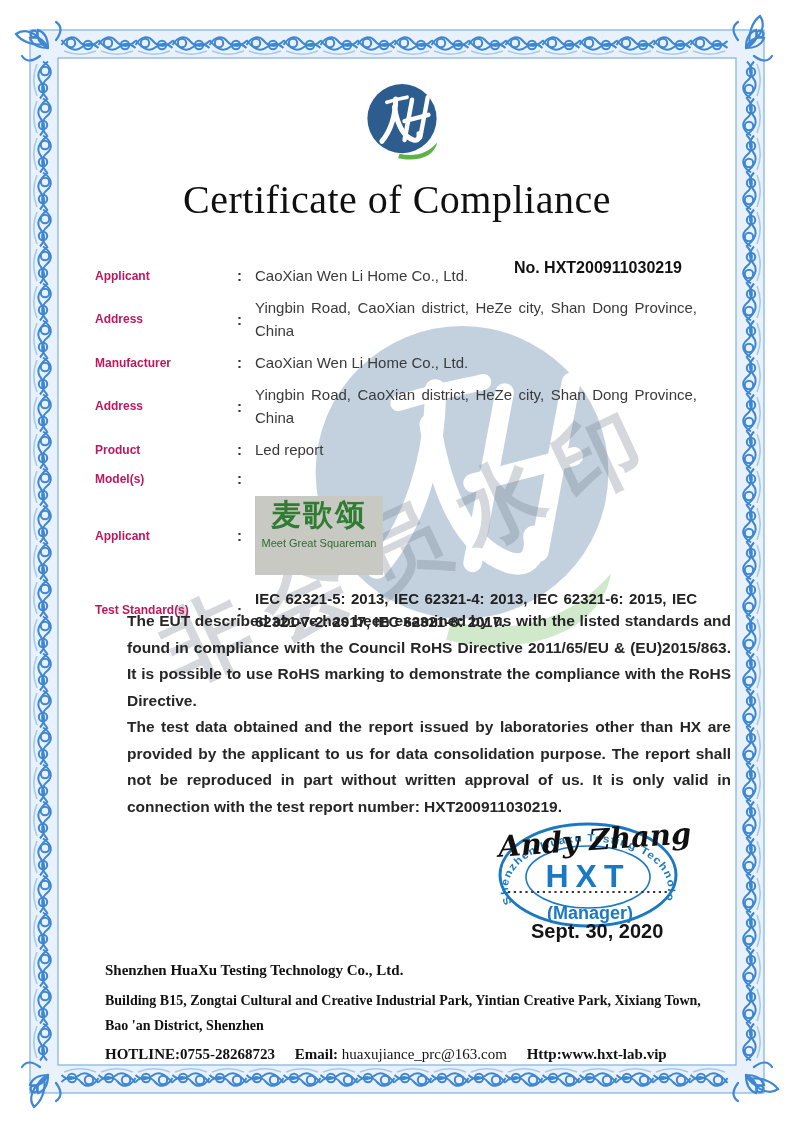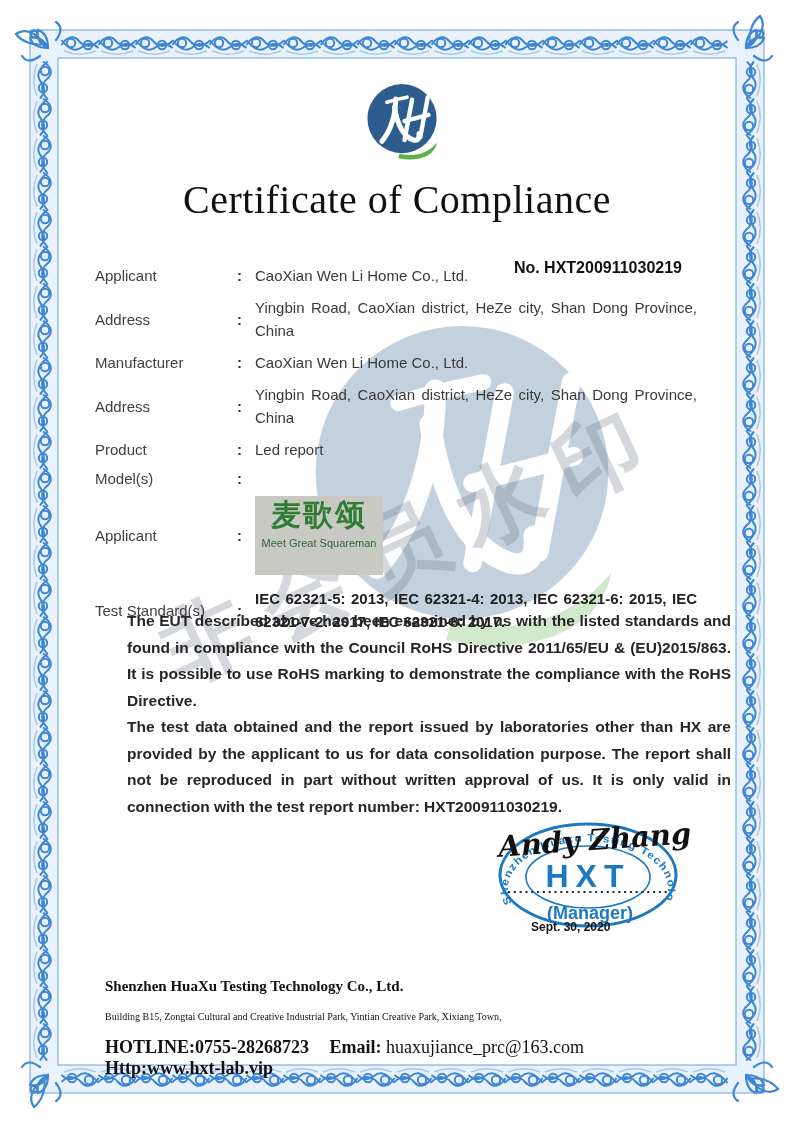--- a/index.html
+++ b/index.html
@@ -30,49 +30,49 @@
   .logo{position:absolute;left:363px;top:82px;}
   .title{position:absolute;left:0;right:0;top:176px;text-align:center;
     font-family:"Liberation Serif",serif;font-weight:normal;
     font-size:40px;color:#101010;letter-spacing:.5px;}
   .cert-no{position:absolute;right:112px;top:259px;
     font-size:16px;font-weight:bold;color:#111;}
 
   
   .fields{position:absolute;left:95px;top:264px;width:602px;}
   .frow{display:flex;align-items:center;margin-bottom:9px;}
-  .flabel{width:142px;font-size:15px;font-weight:normal;color:#404040;flex:none;}
+  .flabel{width:142px;font-size:12px;font-weight:bold;color:#be185d;flex:none;}
   .fcolon{width:18px;font-size:15px;font-weight:bold;color:#333;flex:none;}
   .fvalue{flex:1;font-size:15px;color:#3a3a3a;line-height:23px;}
   .fvalue.just{text-align:justify;}
   .fvalue.bold{font-weight:bold;color:#222;}
   .tm-box{width:128px;background:var(--trademark_bg);padding:3px 6px 20px;text-align:center;}
   .tm-cn{font-size:30px;line-height:32px;font-weight:bold;color:var(--trademark_green);letter-spacing:2px;white-space:nowrap;}
   .tm-en{font-family:Liberation Sans, sans-serif;font-size:11px;color:#2f6b33;margin-top:1px;white-space:nowrap;}
 
   
   .para{position:absolute;left:95px;width:604px;font-size:15.5px;font-weight:bold;
     color:#262626;line-height:26.5px;text-align:justify;margin-left:32px;}
   .para1{top:608px;} .para2{top:714px;}
 
   
   .rohs{position:absolute;left:136px;top:856px;font-family:"Liberation Serif",serif;
     font-size:62px;color:#0c0c0c;letter-spacing:1px;}
   .stamp{position:absolute;left:473px;top:800px;}
   .signature{position:absolute;left:498px;top:822px;width:220px;
     font-family:"DejaVu Serif",serif;font-style:italic;font-weight:bold;
     font-size:29px;color:#101010;transform:rotate(-4deg);white-space:nowrap;}
-  .stamp-date{position:absolute;left:531px;top:920px;font-size:12px;font-weight:bold;color:#141414;}
+  .stamp-date{position:absolute;left:531px;top:920px;font-size:20px;font-weight:bold;color:#141414;}
 
   
   .footer{position:absolute;left:105px;top:962px;width:600px;
     font-family:"Liberation Serif",serif;color:#111;}
-  .f-company{font-size:15px;font-weight:bold;margin-bottom:9px;margin-top:16px;}
-  .f-addr{font-size:10px;font-weight:normal;line-height:25px;}
-  .f-contact{font-size:18px;margin-top:8px;}
+  .f-company{font-size:15px;font-weight:bold;margin-bottom:9px;}
+  .f-addr{font-size:14px;font-weight:bold;line-height:25px;}
+  .f-contact{font-size:15px;margin-top:8px;}
   .f-contact .b{font-weight:bold;}
   .f-contact .gap{display:inline-block;width:16px;}
 </style>
 </head>
 <body>
 
 <div class="page">
 
   <div class="wm-layer">
     <svg class="wm-logo" width="330" height="346" viewBox="0 0 124 130" aria-hidden="true">
@@ -303,20 +303,21 @@
       <line x1="-80" y1="17" x2="80" y2="17" stroke="#333" stroke-width="1.8" stroke-dasharray="2.2,3.6"></line>
       <text x="2" y="44" text-anchor="middle" font-size="18" font-weight="bold" fill="var(--stamp_blue)">(Manager)</text>
     </svg>
 
     <div class="signature">Andy Zhang</div>
     <div class="stamp-date">Sept. 30, 2020</div>
 
     <div class="footer">
       <div class="f-company">Shenzhen HuaXu Testing Technology Co., Ltd.</div>
       <div class="f-addr">Building B15, Zongtai Cultural and Creative Industrial Park, Yintian Creative Park, Xixiang Town,</div>
+      <div class="f-addr">Bao 'an District, Shenzhen</div>
       <div class="f-contact">
         <span class="b">HOTLINE:</span><span class="b">0755-28268723</span><span class="gap"></span>
         <span class="b">Email:</span>
         <span>huaxujiance_prc@163.com</span><span class="gap"></span>
         <span class="b">Http:www.hxt-lab.vip</span>
       </div>
     </div>
 
   </div>
 </div>

